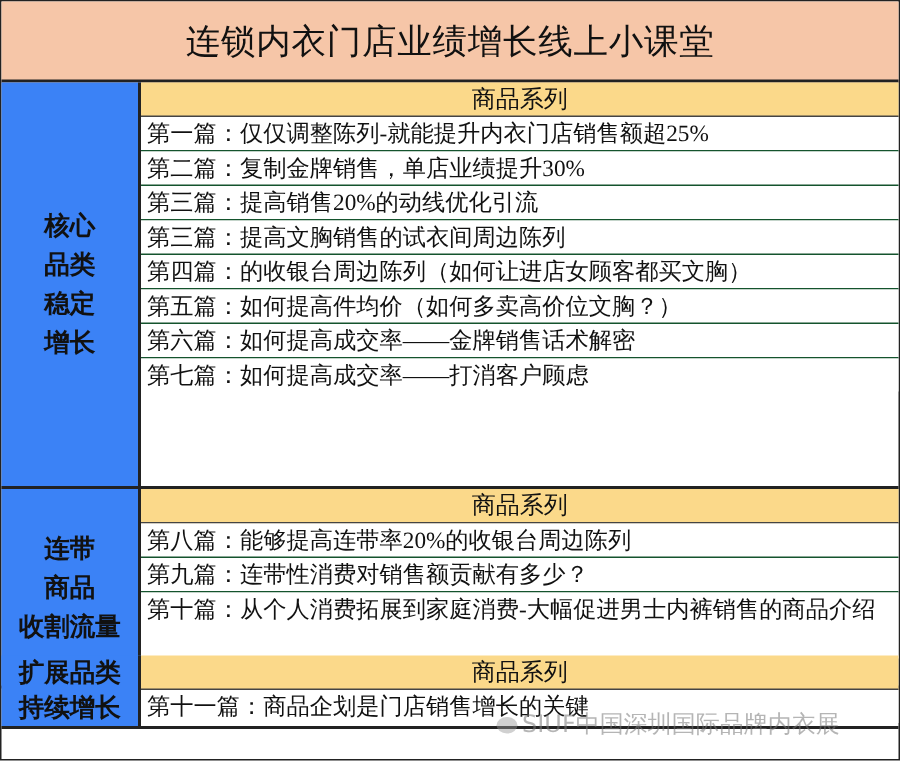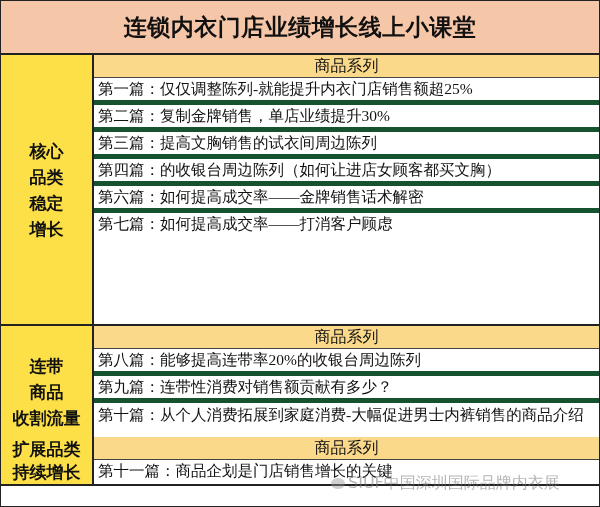--- a/index.html
+++ b/index.html
@@ -1,49 +1,51 @@
 <!DOCTYPE html>
 <html><head>
 <meta charset="utf-8">
 <style>
   html, body { margin:0; padding:0; background:#fff; }
   body { width:600px; height:507px; overflow:hidden; font-family:"DejaVu Sans", "Liberation Sans", sans-serif; color:#111; }
   .wrap { position:relative; width:598px; height:505px; border:1px solid #222; }
   .title { position:absolute; left:0; top:0; width:598px; height:52px; background:#f6c6a8; border-bottom:2px solid #222;
-           display:flex; align-items:center; justify-content:center; font-size:23px; font-weight:bold; letter-spacing:0.5px; }
+           display:flex; align-items:center; justify-content:center; font-size:23px; font-weight:normal; letter-spacing:0.5px; }
   .section { position:absolute; left:0; width:598px; border-bottom:2px solid #222; }
   .section:last-child { border-bottom:none; }
-  .cat { position:absolute; left:0; top:0; bottom:0; width:91px; background:#fde047; border-right:2px solid #222;
+  .cat { position:absolute; left:0; top:0; bottom:0; width:91px; background:#3b82f6; border-right:2px solid #222;
          display:flex; align-items:center; justify-content:center; text-align:center;
          font-size:17px; font-weight:bold; line-height:26px; white-space:pre-line; }
   .rows { position:absolute; left:93px; top:0; right:0;font-family:Liberation Serif, serif; }
   .hdr { height:22px; background:#fbd98a; border-bottom:1px solid #444; display:flex; align-items:center; justify-content:center; font-size:16px; }
-  .row { height:22px; background:#fff; border-bottom:5px solid #14532d; display:flex; align-items:center; padding-left:4px; font-size:15.5px; white-space:nowrap; }
+  .row { height:22px; background:#fff; border-bottom:1px solid #14532d; display:flex; align-items:center; padding-left:4px; font-size:15.5px; white-space:nowrap; }
   .row.tall { height:44px; white-space:normal; line-height:21px; align-items:flex-start; padding-top:1px; box-sizing:border-box; padding-right:10px; }
   .row:last-child { border-bottom:none; }
   .watermark { position:absolute; left:330px; top:472px; font-size:16px; color:rgba(120,120,120,0.55); white-space:nowrap; }
   .wm-icon { display:inline-block; width:14px; height:11px; border-radius:50%; background:rgba(150,150,150,0.45); margin-right:3px; vertical-align:middle; }
 </style>
 </head>
 <body>
 
 <div class="wrap">
   <div class="title">连锁内衣门店业绩增长线上小课堂</div>
 
   <div class="section" style="top:54px;height:269px;">
     <div class="cat">核心
 品类
 稳定
 增长</div>
     <div class="rows">
       <div class="hdr">商品系列</div>
       <div class="row">第一篇：仅仅调整陈列-就能提升内衣门店销售额超25%</div>
       <div class="row">第二篇：复制金牌销售，单店业绩提升30%</div>
+      <div class="row">第三篇：提高销售20%的动线优化引流</div>
       <div class="row">第三篇：提高文胸销售的试衣间周边陈列</div>
       <div class="row">第四篇：的收银台周边陈列（如何让进店女顾客都买文胸）</div>
+      <div class="row">第五篇：如何提高件均价（如何多卖高价位文胸？）</div>
       <div class="row">第六篇：如何提高成交率——金牌销售话术解密</div>
       <div class="row">第七篇：如何提高成交率——打消客户顾虑</div>
     </div>
   </div>
 
   <div class="section" style="top:325px;height:131px;">
     <div class="cat">连带
 商品
 收割流量</div>
     <div class="rows">

